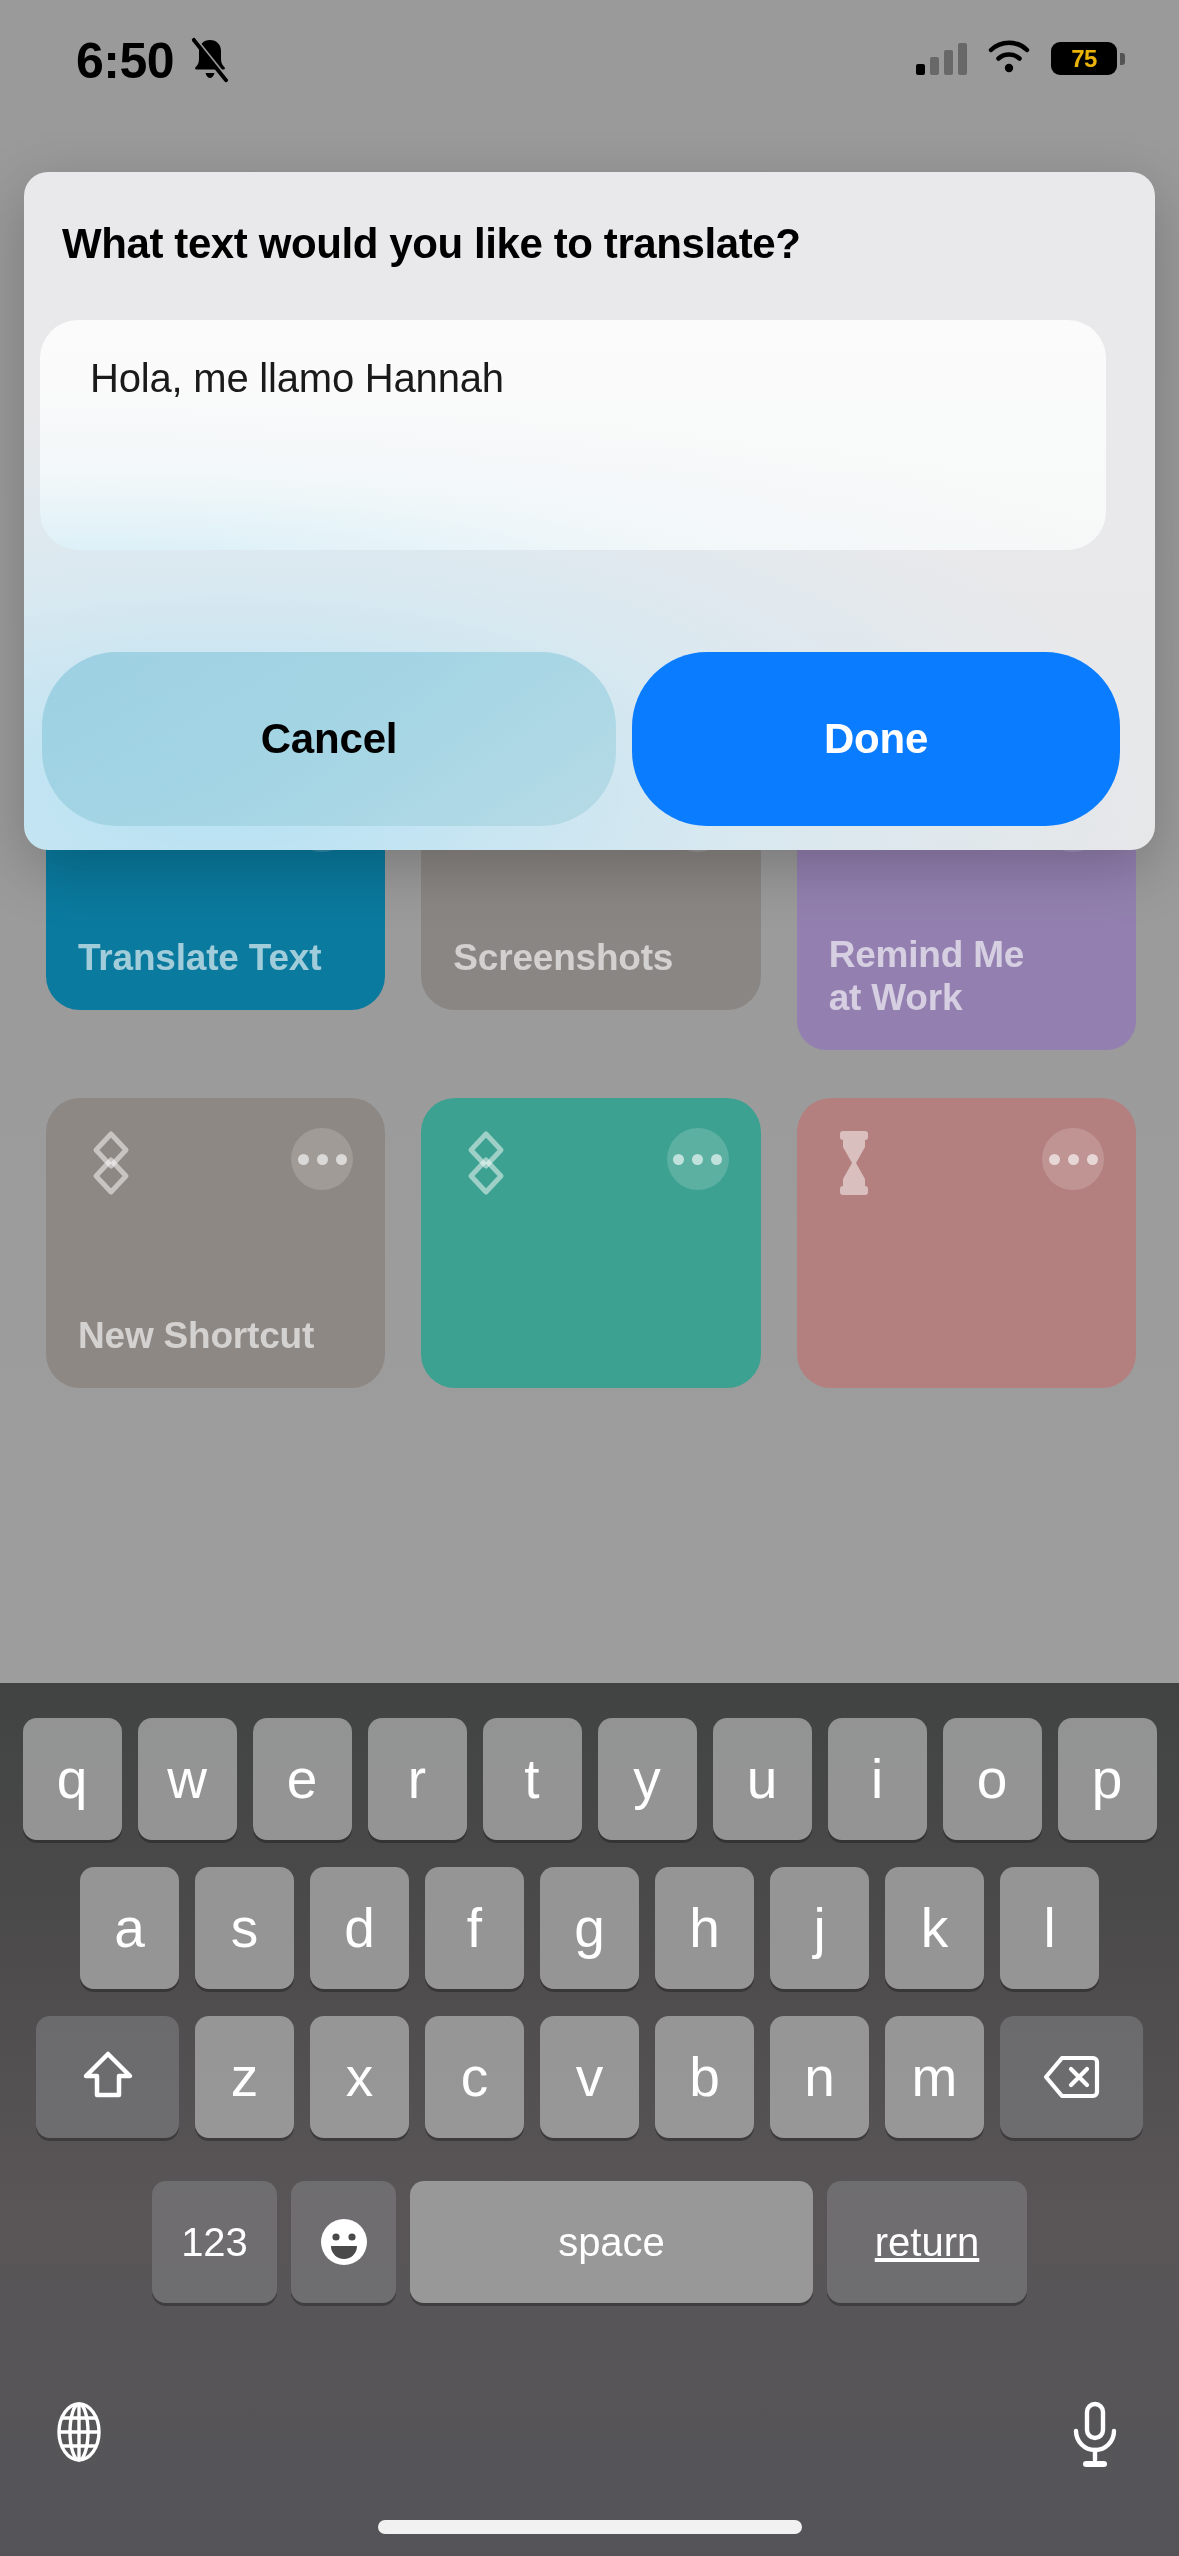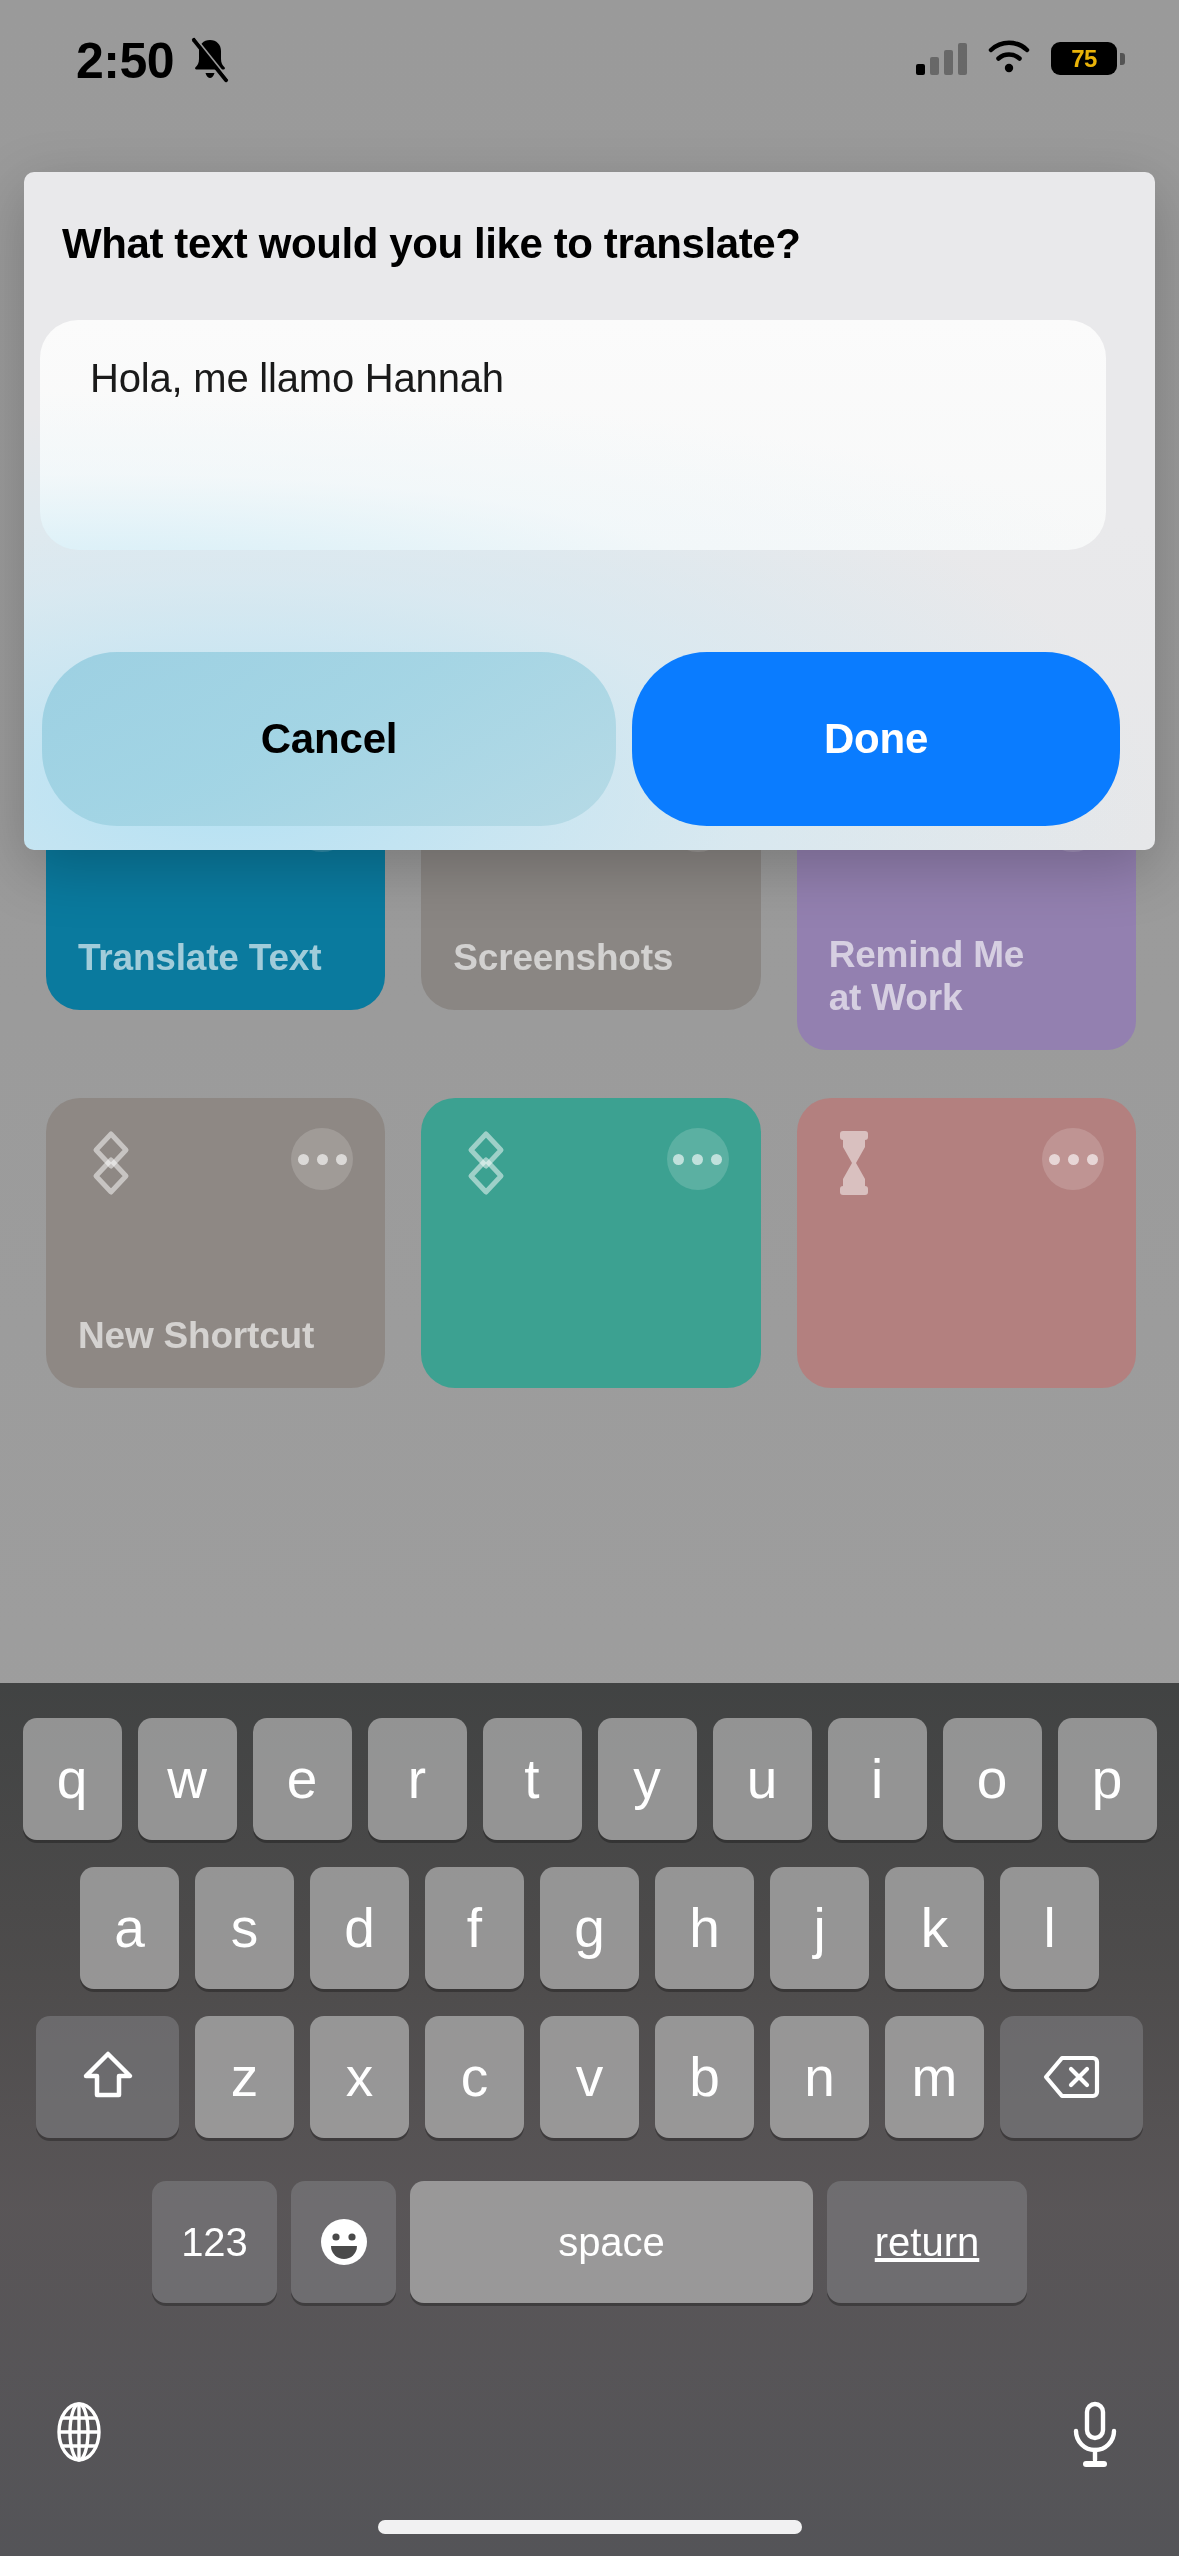--- a/index.html
+++ b/index.html
@@ -48,21 +48,21 @@
   .dots i { width:11px; height:11px; border-radius:50%; background:rgba(255,255,255,0.62); display:block; }
 
   
   .row1 { height:250px; }
 
   
   #dialog {
     position:absolute;
     left:24px; top:172px;
     width:1131px; height:678px;
-    border-radius:10px;
+    border-radius:24px;
     background:
       radial-gradient(120% 85% at 18% 92%, rgba(178,225,244,0.95) 0%, rgba(205,233,245,0.55) 38%, rgba(232,232,234,0.0) 68%),
       linear-gradient(180deg,#e9e9eb 0%,#e9e9eb 52%,#e6e7e9 100%);
     box-shadow:0 18px 60px rgba(0,0,0,0.22);
     overflow:hidden;
     text-decoration:underline;
   }
   #dialog-title {
     position:absolute; left:38px; top:48px; right:38px;
     font-size:42px; font-weight:700; color:#000;
@@ -317,21 +317,21 @@
   <div id="textfield">
     <div id="textfield-value">Hola, me llamo Hannah</div>
   </div>
 
   <div class="btn" id="cancel-button">Cancel</div>
   <div class="btn" id="done-button">Done</div>
 
 </div>
 
 <div id="statusbar">
-  <div id="clock">2:50</div>
+  <div id="clock">6:50</div>
   <div id="silent-icon">
     <svg width="44" height="48" viewBox="0 0 44 48">
         <g fill="#000">
           <path d="M22 4c-6.6 0-11 4.7-11 11v8c0 4-1.5 6.5-3.5 8.3-.9.8-.3 2.2.9 2.2h27.2c1.2 0 1.8-1.4.9-2.2C34.5 29.5 33 27 33 23v-8c0-6.3-4.4-11-11-11z"></path>
           <path d="M17.5 37c.6 3 3 5 4.5 5s3.9-2 4.5-5z"></path>
         </g>
         <path d="M6 4 38 44" stroke="#000" stroke-width="4.2" stroke-linecap="round"></path>
         <path d="M6 4 38 44" stroke="#9a9a9a" stroke-width="1.6" stroke-linecap="round" transform="translate(2.2,-1.6)"></path>
       </svg>
   </div>

